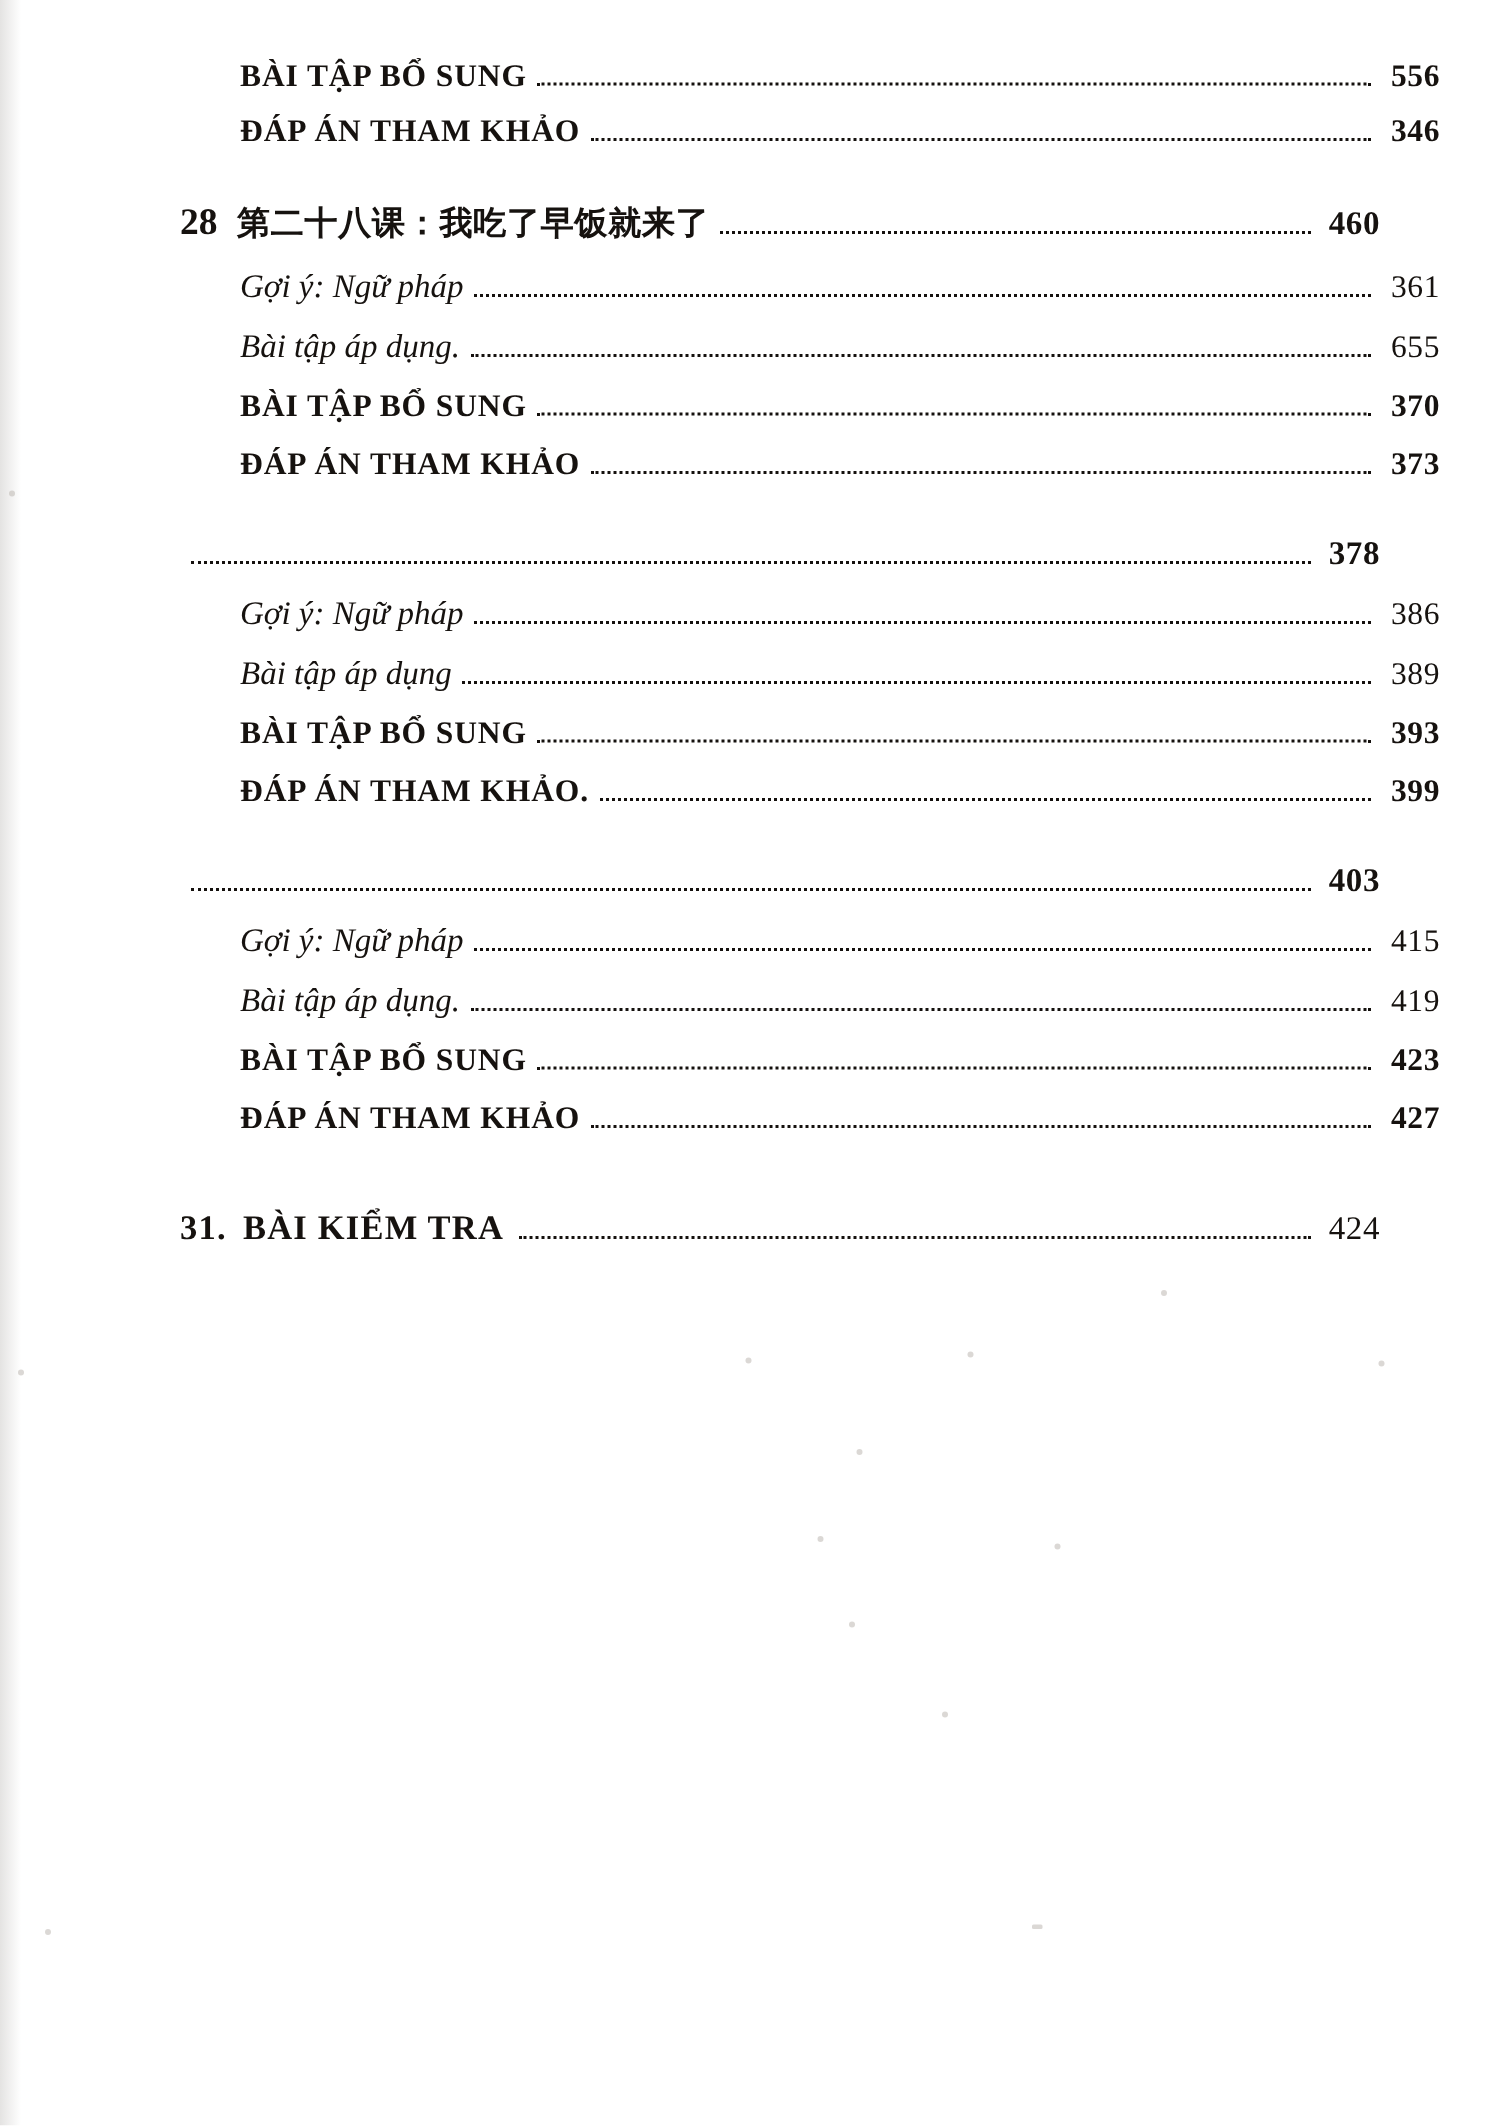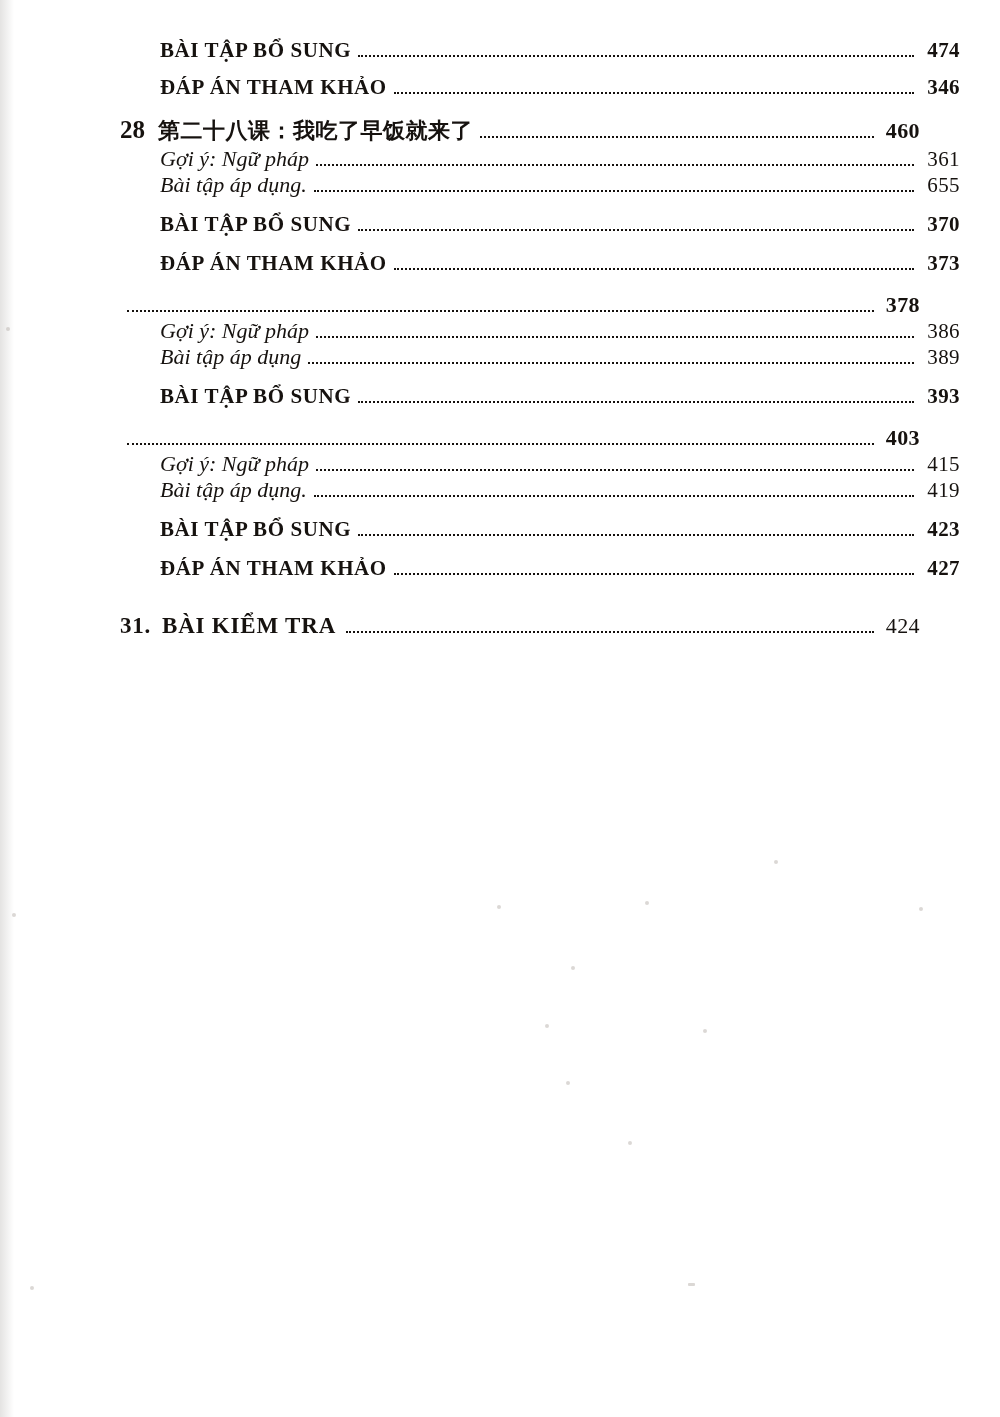--- a/index.html
+++ b/index.html
@@ -45,21 +45,21 @@
     flex: 0 0 auto;
     white-space: nowrap;
     text-align: right;
     min-width: 40px;
     font-size: 21px;
     letter-spacing: .4px;
   }
 
   
   .entry.chapter {
-    margin-top: 16px;
+    margin-top: 34px;
     margin-left: 0;
     font-weight: bold;
     font-size: 24px;
   }
   .entry.chapter .num {
     display: inline-block;
     min-width: 38px;
     font-size: 25px;
   }
   .entry.chapter .cjk {
@@ -68,20 +68,21 @@
     font-size: 22px;
     letter-spacing: .5px;
   }
   .entry.chapter .page-num {
     font-size: 22px;
     font-weight: bold;
   }
 
   
   .entry.sub-italic {
+    margin-top: 14px;
     margin-left: 40px;
     font-style: italic;
     font-size: 22px;
   }
   .entry.sub-italic .page-num {
     font-style: normal;
     font-size: 21px;
   }
 
   
@@ -95,21 +96,21 @@
   .entry.sub-caps .page-num {
     font-size: 21px;
     font-weight: bold;
   }
 
   
   .entry.first { margin-top: 0; }
   .entry.tight { margin-top: 12px; }
 
   .entry.final {
-    margin-top: 32px;
+    margin-top: 48px;
     margin-left: 0;
     font-weight: bold;
     font-size: 23px;
     letter-spacing: .8px;
   }
   .entry.final .num { display: inline-block; min-width: 42px; }
   .entry.final .leader { margin-left: 10px; }
   .entry.final .page-num { font-weight: normal; font-size: 22px; }
 
   
@@ -128,21 +129,21 @@
   }
 </style>
 </head>
 <body>
 
 <div class="page">
   <div class="toc" id="toc">
       <div class="entry sub-caps first">
         <span class="label"><span>BÀI TẬP BỔ SUNG</span></span>
         <span class="leader"></span>
-        <span class="page-num">474</span>
+        <span class="page-num">556</span>
       </div>
       <div class="entry sub-caps tight">
         <span class="label"><span>ĐÁP ÁN THAM KHẢO</span></span>
         <span class="leader"></span>
         <span class="page-num">346</span>
       </div>
       <div class="entry chapter">
         <span class="label"><span class="num">28</span><span class="cjk">第二十八课：我吃了早饭就来了</span></span>
         <span class="leader"></span>
         <span class="page-num">460</span>
@@ -178,20 +179,25 @@
       </div>
       <div class="entry sub-italic">
         <span class="label"><span>Bài tập áp dụng</span></span>
         <span class="leader"></span>
         <span class="page-num">389</span>
       </div>
       <div class="entry sub-caps">
         <span class="label"><span>BÀI TẬP BỔ SUNG</span></span>
         <span class="leader"></span>
         <span class="page-num">393</span>
+      </div>
+      <div class="entry sub-caps">
+        <span class="label"><span>ĐÁP ÁN THAM KHẢO.</span></span>
+        <span class="leader"></span>
+        <span class="page-num">399</span>
       </div>
       <div class="entry chapter">
         <span class="leader"></span>
         <span class="page-num">403</span>
       </div>
       <div class="entry sub-italic">
         <span class="label"><span>Gợi ý: Ngữ pháp</span></span>
         <span class="leader"></span>
         <span class="page-num">415</span>
       </div>

